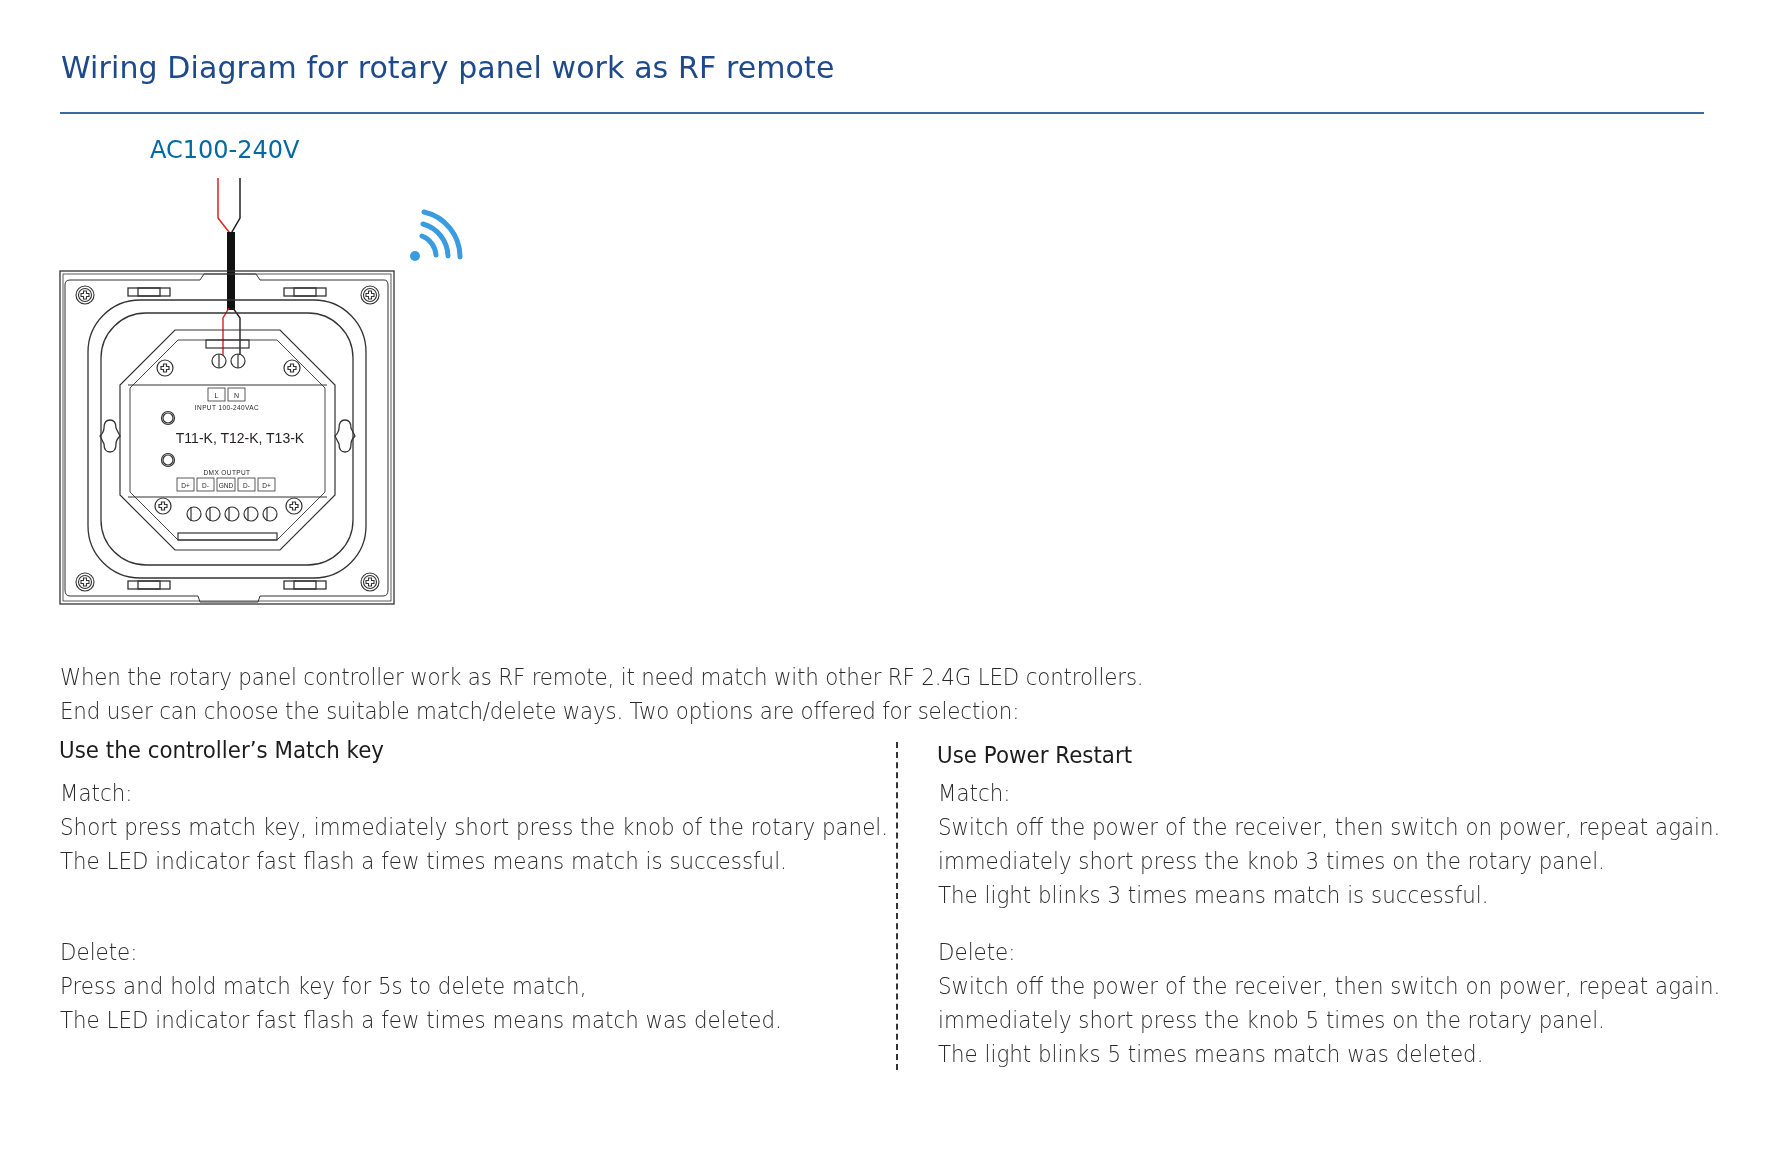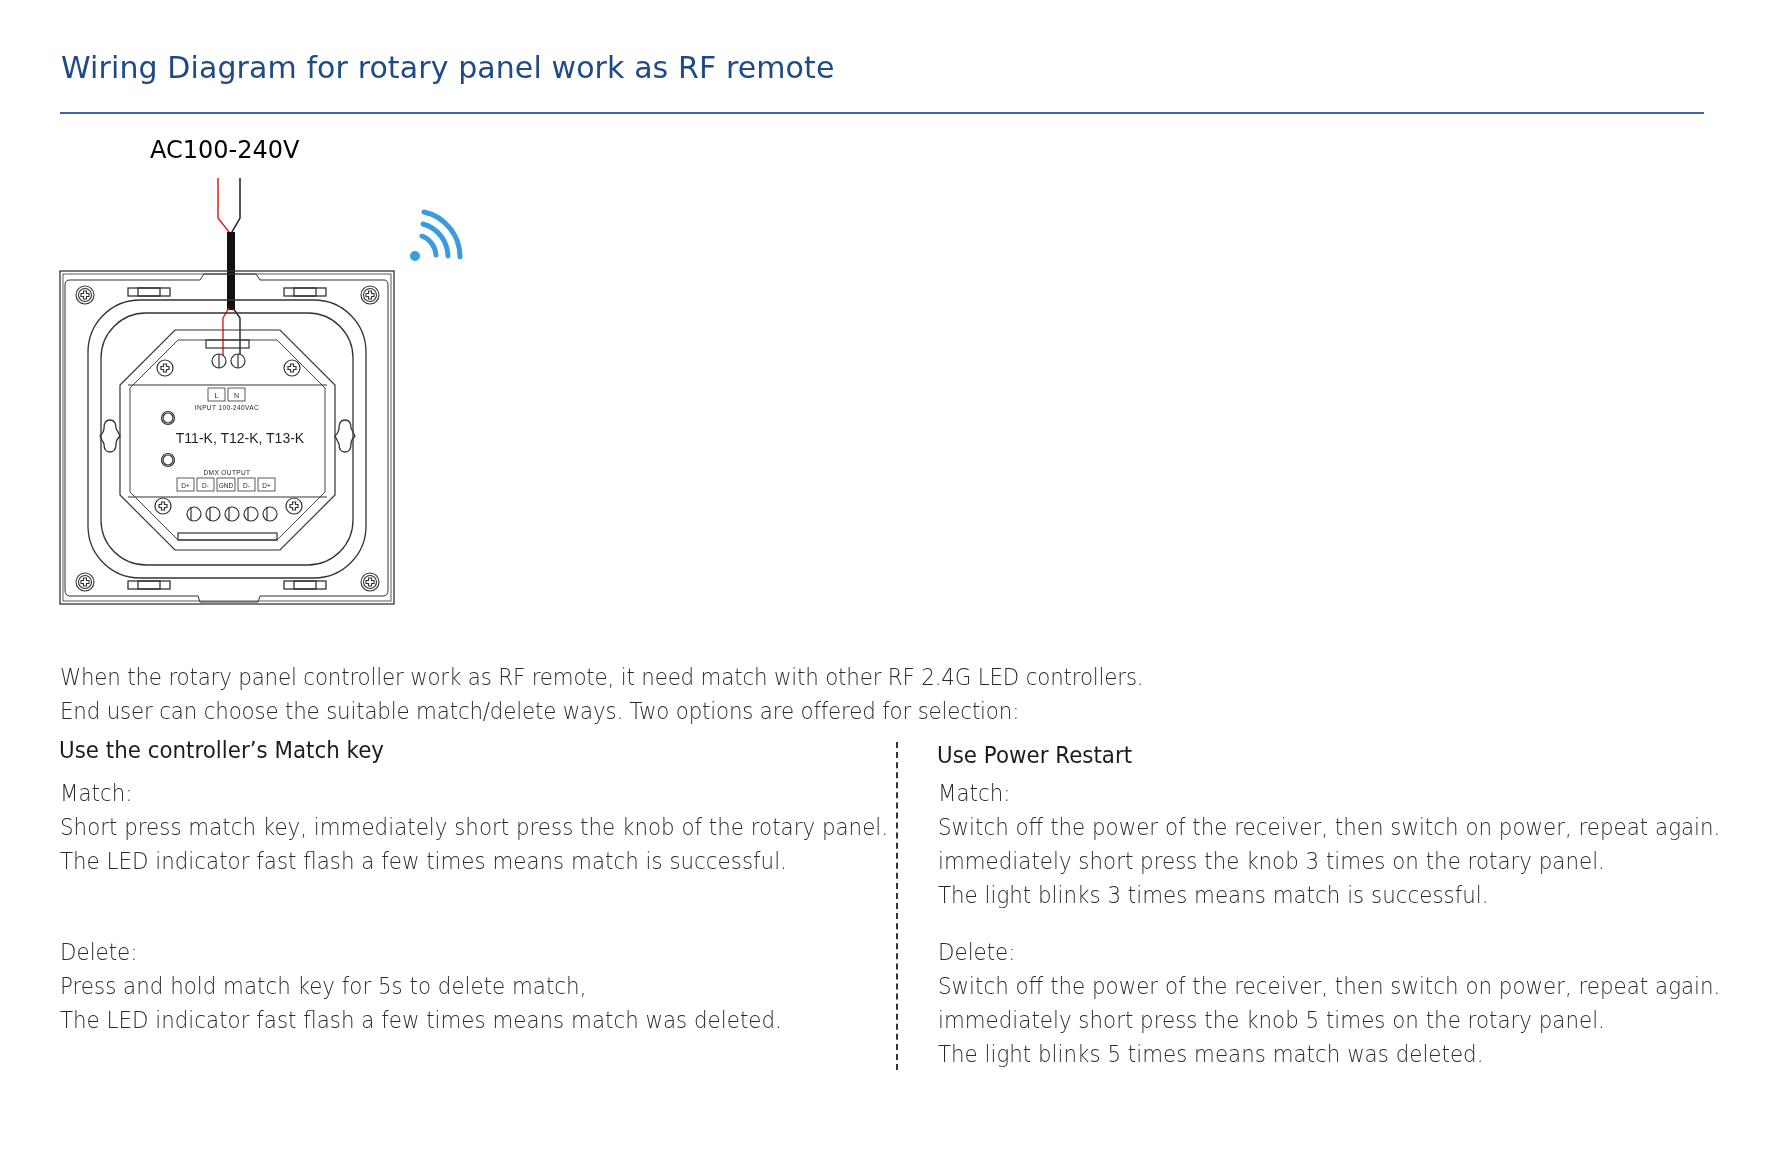--- a/index.html
+++ b/index.html
@@ -1,21 +1,21 @@
 <!DOCTYPE html>
 <html><head>
 <meta charset="utf-8">
 <style>
   html, body { margin:0; padding:0; background:#ffffff; }
   body { width:1770px; height:1156px; position:relative; overflow:hidden;
          font-family:"DejaVu Sans", "Liberation Sans", sans-serif; color:#231f20; }
   .abs { position:absolute; white-space:nowrap; }
   #title { left:61px; top:50px; font-size:30px; color:#1f4a8a; letter-spacing:0.1px; font-weight:400;text-align:right; }
   #rule { left:60px; top:112px; width:1644px; height:2px; background:#3d67a8; }
-  #ac-label { left:150px; top:136px; font-size:24px; color:#000000; }
+  #ac-label { left:150px; top:136px; font-size:24px; color:#0369a1; }
   #diagram { position:absolute; left:55px; top:170px; width:430px; height:440px; }
   .body-text { font-size:23px; font-weight:300; color:#2a2a2a; line-height:34px; letter-spacing:-0.2px;
                transform:scaleX(0.93); transform-origin:left top; }
   .heading { font-size:23px; color:#1c1c1c; transform:scaleX(0.93); transform-origin:left top; }
   #intro-1 { left:60px; top:660px; }
   #intro-2 { left:60px; top:694px; }
   #left-heading { left:59px; top:737px; }
   #right-heading { left:937px; top:742px; }
   #divider { left:896px; top:742px; width:0; height:328px; border-left:2px dashed #333; }
   .col { position:absolute; }

